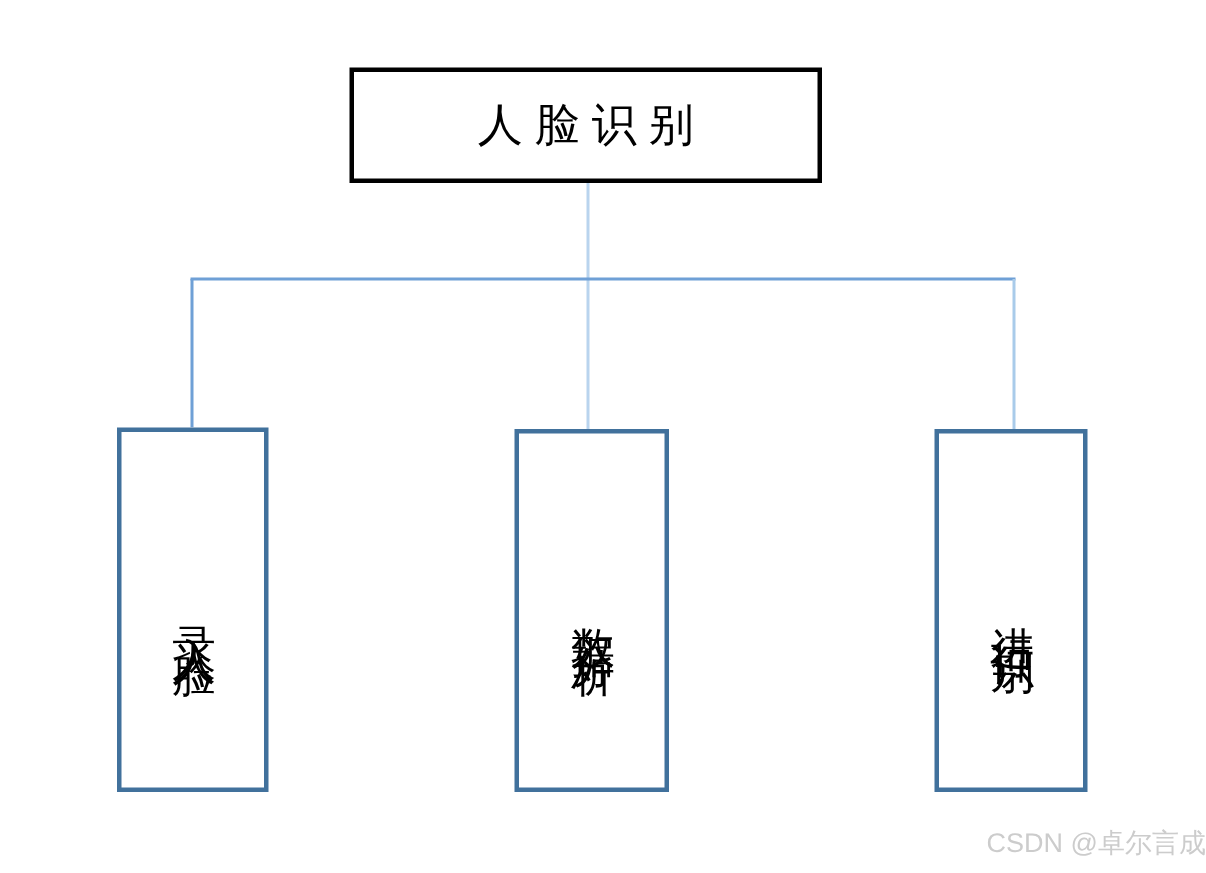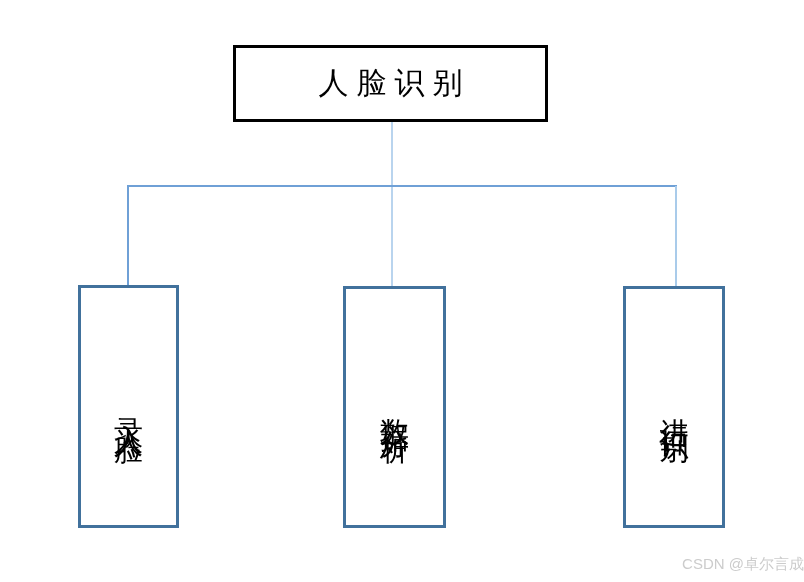--- a/index.html
+++ b/index.html
@@ -92,21 +92,21 @@
     top: 186px;
     width: 2px;
     height: 100px;
     background: #A9CBEA;
   }
   .watermark {
     position: absolute;
     right: 12px;
     bottom: 8px;
     font-family: "Liberation Sans", "DejaVu Sans", sans-serif;
-    font-size: 15px;
+    font-size: 18px;
     color: #cccccc;
     user-select: none;
   }
 </style>
 </head>
 <body>
 
 <div class="canvas">
 
   <div class="connector conn-center-v"></div>

